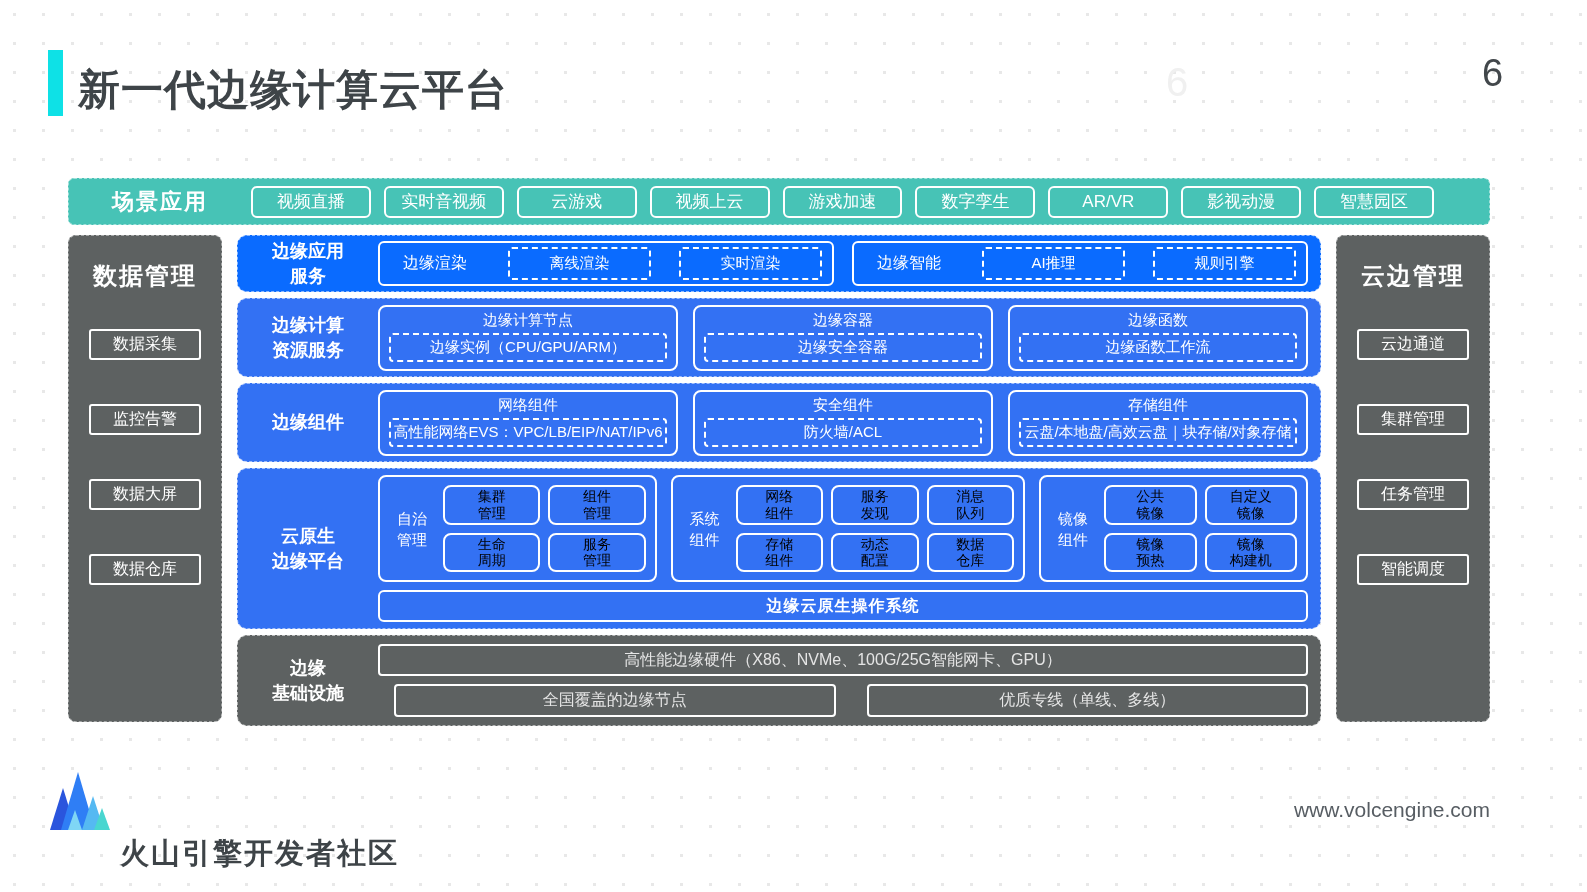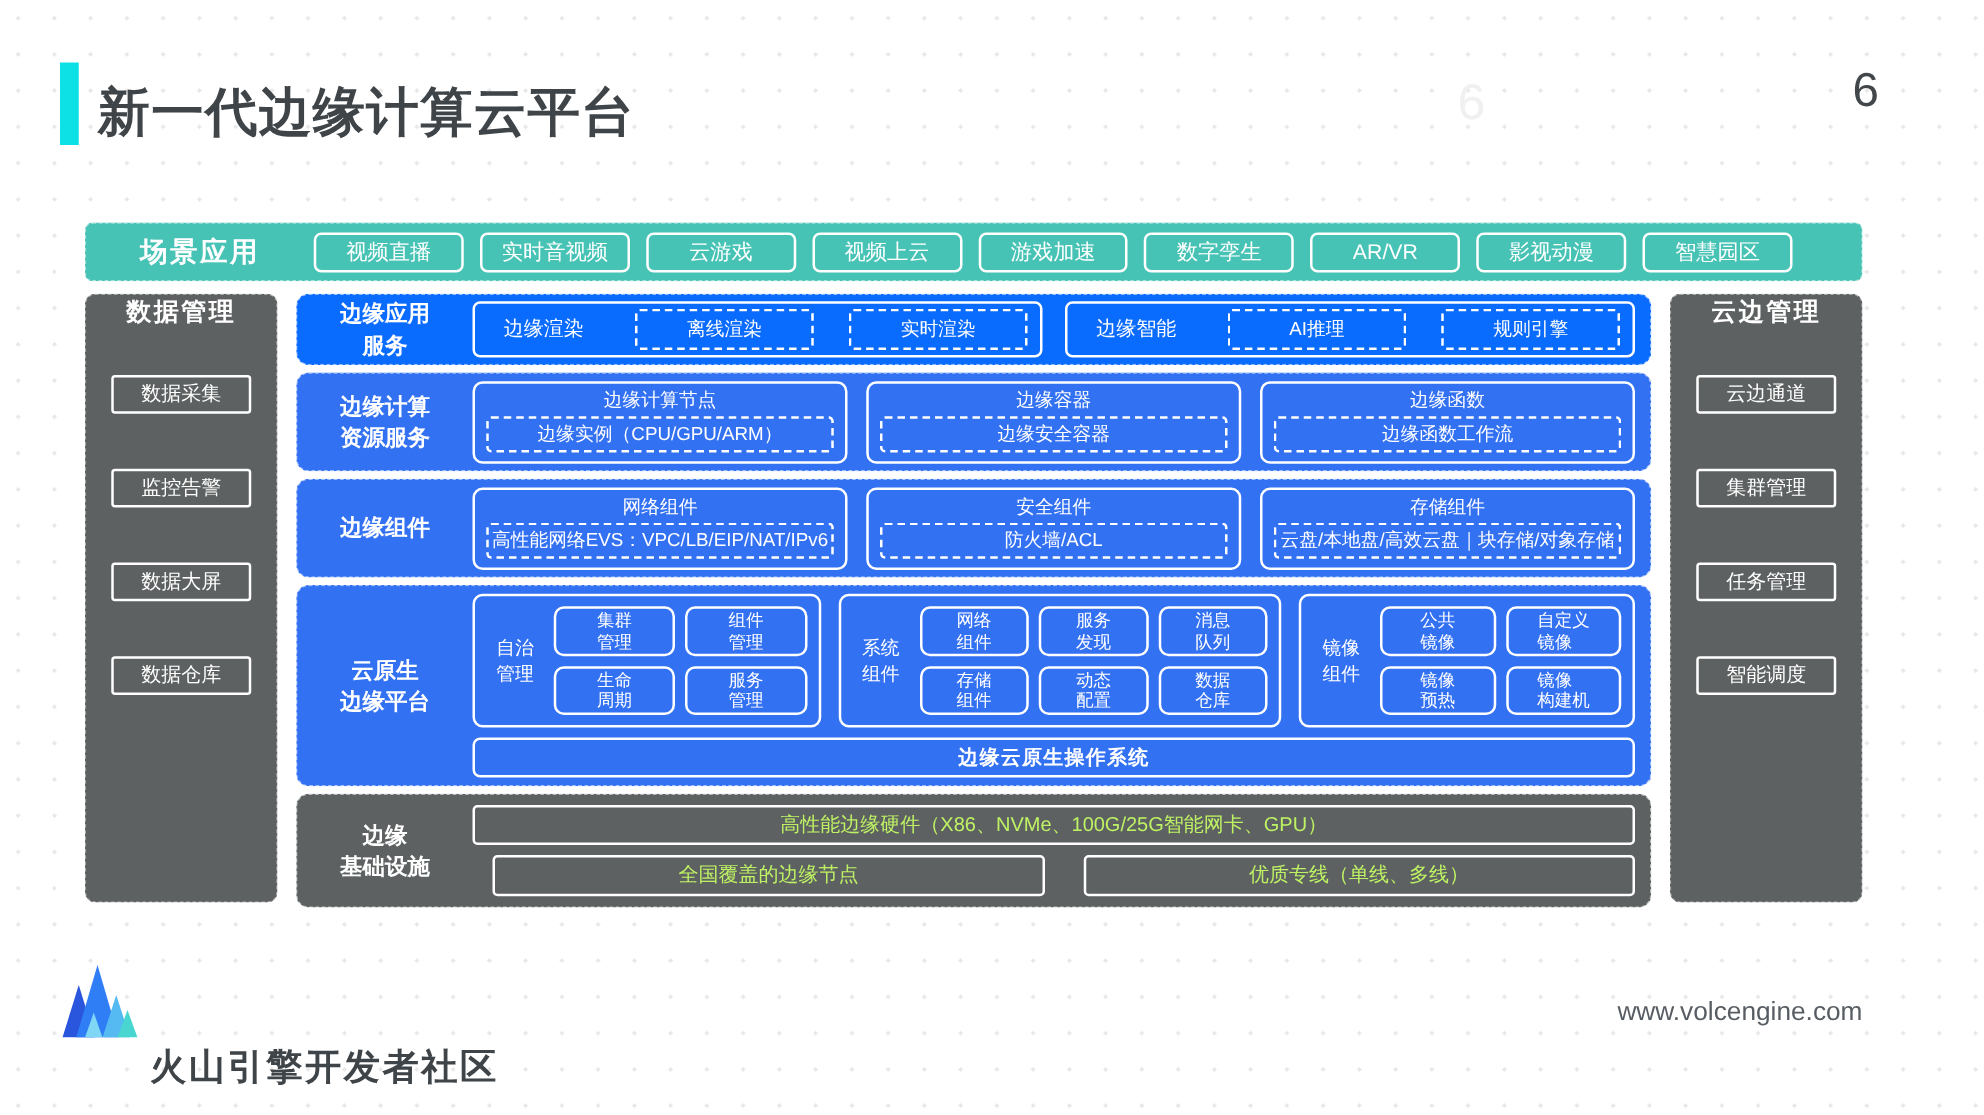--- a/index.html
+++ b/index.html
@@ -29,21 +29,21 @@
     display:flex; align-items:center; justify-content:center;
     color:#fff; font-size:17px; white-space:nowrap;
   }
 
   
   .main { position:absolute; left:68px; top:235px; width:1422px; height:487px; display:flex; gap:15px; }
   .panel {
     width:154px; background:#5d6161; border-radius:8px; border:1px dashed rgba(255,255,255,.45);
     display:flex; flex-direction:column; align-items:center;
   }
-  .panel-title { color:#fff; font-size:20px; font-weight:bold; letter-spacing:2px; }
+  .panel-title { margin-top:24px; color:#fff; font-size:24px; font-weight:bold; letter-spacing:2px; }
   .panel-btn {
     width:112px; height:31px; border:2px solid #fff; border-radius:3px;
     display:flex; align-items:center; justify-content:center;
     color:#fff; font-size:16px; margin-top:44px;
   }
   .panel-btn.first { margin-top:37px; }
 
   .center { flex:1; display:flex; flex-direction:column; gap:6px; }
   .row {
     background:#3371f3; border-radius:10px; border:1px dashed rgba(255,255,255,.55);
@@ -88,36 +88,36 @@
     display:flex; align-items:center; padding:8px 9px; gap:8px;
   }
   .cn-group.g0 { flex:27 1 0; }
   .cn-group.g1 { flex:35 1 0; }
   .cn-group.g2 { flex:26 1 0; }
   .cn-side { color:#fff; font-size:15px; white-space:pre-line; text-align:center; flex:0 0 46px; line-height:1.4; }
   .cn-grid { flex:1; height:100%; display:grid; gap:8px; }
   .cn-grid.cols2 { grid-template-columns:1fr 1fr; }
   .cn-grid.cols3 { grid-template-columns:1fr 1fr 1fr; }
   .cn-cell {
-    border:2px solid #fff; border-radius:8px; color:#ffffff; font-size:14px;
-    display:flex; align-items:center; justify-content:center; text-align:left;
+    border:2px solid #fff; border-radius:8px; color:#000000; font-size:14px;
+    display:flex; align-items:center; justify-content:center; text-align:center;
     white-space:pre-line; line-height:1.2; padding:1px 2px;
   }
   .os-bar {
     height:33px; border:2px solid #fff; border-radius:6px;
     display:flex; align-items:center; justify-content:center;
     color:#fff; font-size:16px; font-weight:bold; letter-spacing:1px;
   }
 
   
   .infra-content { flex:1; display:flex; flex-direction:column; gap:8px; padding:2px 0; }
   .bar {
     border:2px solid #fff; border-radius:4px; height:32px;
     display:flex; align-items:center; justify-content:center;
-    color:#bef264; font-size:16px; white-space:nowrap;
+    color:#e5e5e5; font-size:16px; white-space:nowrap;
   }
   .infra-bottom { display:flex; gap:15px; }
   .infra-bottom .bar { flex:1; height:33px;margin-left:16px; }
 
   
   .footer-logo { position:absolute; left:48px; top:770px; }
   .footer-brand { position:absolute; left:120px; top:834px; font-size:29px; font-weight:bold; color:#3e4448; letter-spacing:2px; }
   .footer-url { position:absolute; right:97px; top:798px; font-size:21px; color:#575d63; }
 </style>
 </head>

